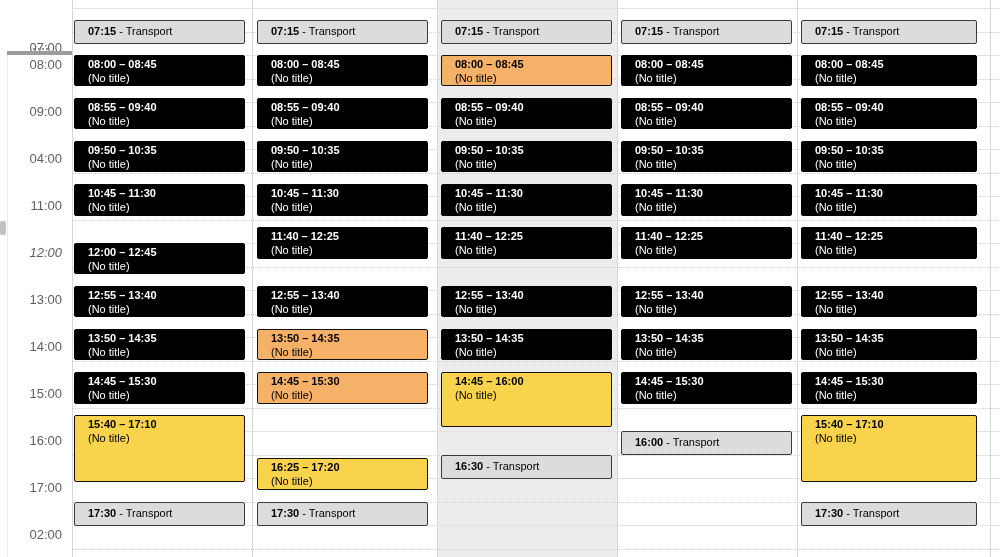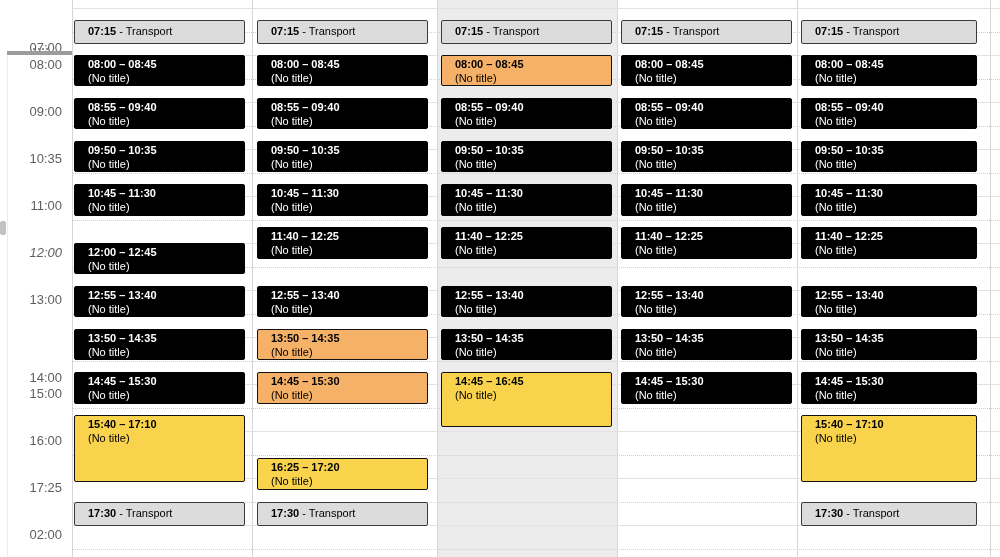--- a/index.html
+++ b/index.html
@@ -48,42 +48,42 @@
     <div class="hline-half" style="top: 31.5px;"></div>
     <div class="time-label" style="top: 10px; margin-top: 30px;">07:00</div>
     <div class="hline" style="top: 55px;"></div>
     <div class="hline-half" style="top: 78.5px;"></div>
     <div class="time-label" style="top: 57px;">08:00</div>
     <div class="hline" style="top: 102px;"></div>
     <div class="hline-half" style="top: 125.5px;"></div>
     <div class="time-label" style="top: 104px;">09:00</div>
     <div class="hline" style="top: 149px;"></div>
     <div class="hline-half" style="top: 172.5px;"></div>
-    <div class="time-label" style="top: 151px;">10:35</div>
+    <div class="time-label" style="top: 151px;">04:00</div>
     <div class="hline" style="top: 196px;"></div>
     <div class="hline-half" style="top: 219.5px;"></div>
     <div class="time-label" style="top: 198px;">11:00</div>
     <div class="hline" style="top: 243px;"></div>
     <div class="hline-half" style="top: 266.5px;"></div>
     <div class="time-label" style="top: 245px; font-style: italic;">12:00</div>
     <div class="hline" style="top: 290px;"></div>
     <div class="hline-half" style="top: 313.5px;"></div>
     <div class="time-label" style="top: 292px; text-align: right;">13:00</div>
     <div class="hline" style="top: 337px;"></div>
     <div class="hline-half" style="top: 360.5px;"></div>
-    <div class="time-label" style="top: 339px; margin-top: 31px;">14:00</div>
+    <div class="time-label" style="top: 339px;">14:00</div>
     <div class="hline" style="top: 384px;"></div>
     <div class="hline-half" style="top: 407.5px;"></div>
     <div class="time-label" style="top: 386px;">15:00</div>
     <div class="hline" style="top: 431px;"></div>
     <div class="hline-half" style="top: 454.5px;"></div>
     <div class="time-label" style="top: 433px;">16:00</div>
     <div class="hline" style="top: 478px;"></div>
     <div class="hline-half" style="top: 501.5px;"></div>
-    <div class="time-label" style="top: 480px;">17:25</div>
+    <div class="time-label" style="top: 480px;">17:00</div>
     <div class="hline" style="top: 525px;"></div>
     <div class="hline-half" style="top: 548.5px;"></div>
     <div class="time-label" style="top: 527px;">02:00</div>
     <div class="event transport" style="left: 74px; width: 171px; top: 19.75px; height: 24px; background: rgb(220, 220, 220); color: rgb(0, 0, 0);"><span class="t">07:15</span><span> - Transport</span></div>
     <div class="event black" style="left: 74px; width: 171px; top: 55px; height: 31.25px; background: rgb(0, 0, 0); color: rgb(255, 255, 255);"><span class="t">08:00 – 08:45</span><br><span>(No title)</span></div>
     <div class="event black" style="left: 74px; width: 171px; top: 98.0849px; height: 31.25px; background: rgb(0, 0, 0); color: rgb(255, 255, 255);"><span class="t">08:55 – 09:40</span><br><span>(No title)</span></div>
     <div class="event black" style="left: 74px; width: 171px; top: 141.165px; height: 31.25px; background: rgb(0, 0, 0); color: rgb(255, 255, 255);"><span class="t">09:50 – 10:35</span><br><span>(No title)</span></div>
     <div class="event black" style="left: 74px; width: 171px; top: 184.25px; height: 31.25px; background: rgb(0, 0, 0); color: rgb(255, 255, 255);"><span class="t">10:45 – 11:30</span><br><span>(No title)</span></div>
     <div class="event black" style="left: 74px; width: 171px; top: 243px; height: 31.25px; background: rgb(0, 0, 0); color: rgb(255, 255, 255);"><span class="t">12:00 – 12:45</span><br><span>(No title)</span></div>
     <div class="event black" style="left: 74px; width: 171px; top: 286.085px; height: 31.25px; background: rgb(0, 0, 0); color: rgb(255, 255, 255);"><span class="t">12:55 – 13:40</span><br><span>(No title)</span></div>
@@ -103,30 +103,32 @@
     <div class="event yellow" style="left: 257px; width: 171px; top: 458.415px; height: 31.25px; background: rgb(248, 211, 75); color: rgb(0, 0, 0);"><span class="t">16:25 – 17:20</span><br><span>(No title)</span></div>
     <div class="event transport" style="left: 257px; width: 171px; top: 501.5px; height: 24px; background: rgb(220, 220, 220); color: rgb(0, 0, 0);"><span class="t">17:30</span><span> - Transport</span></div>
     <div class="event transport" style="left: 441px; width: 171px; top: 19.75px; height: 24px; background: rgb(220, 220, 220); color: rgb(0, 0, 0);"><span class="t">07:15</span><span> - Transport</span></div>
     <div class="event orange" style="left: 441px; width: 171px; top: 55px; height: 31.25px; background: rgb(246, 177, 104); color: rgb(0, 0, 0);"><span class="t">08:00 – 08:45</span><br><span>(No title)</span></div>
     <div class="event black" style="left: 441px; width: 171px; top: 98.0849px; height: 31.25px; background: rgb(0, 0, 0); color: rgb(255, 255, 255);"><span class="t">08:55 – 09:40</span><br><span>(No title)</span></div>
     <div class="event black" style="left: 441px; width: 171px; top: 141.165px; height: 31.25px; background: rgb(0, 0, 0); color: rgb(255, 255, 255);"><span class="t">09:50 – 10:35</span><br><span>(No title)</span></div>
     <div class="event black" style="left: 441px; width: 171px; top: 184.25px; height: 31.25px; background: rgb(0, 0, 0); color: rgb(255, 255, 255);"><span class="t">10:45 – 11:30</span><br><span>(No title)</span></div>
     <div class="event black" style="left: 441px; width: 171px; top: 227.335px; height: 31.25px; background: rgb(0, 0, 0); color: rgb(255, 255, 255);"><span class="t">11:40 – 12:25</span><br><span>(No title)</span></div>
     <div class="event black" style="left: 441px; width: 171px; top: 286.085px; height: 31.25px; background: rgb(0, 0, 0); color: rgb(255, 255, 255);"><span class="t">12:55 – 13:40</span><br><span>(No title)</span></div>
     <div class="event black" style="left: 441px; width: 171px; top: 329.165px; height: 31.25px; background: rgb(0, 0, 0); color: rgb(255, 255, 255);"><span class="t">13:50 – 14:35</span><br><span>(No title)</span></div>
-    <div class="event yellow" style="left: 441px; width: 171px; top: 372.25px; height: 54.75px; background: rgb(248, 211, 75); color: rgb(0, 0, 0);"><span class="t">14:45 – 16:45</span><br><span>(No title)</span></div>
+    <div class="event yellow" style="left: 441px; width: 171px; top: 372.25px; height: 54.75px; background: rgb(248, 211, 75); color: rgb(0, 0, 0);"><span class="t">14:45 – 16:00</span><br><span>(No title)</span></div>
+    <div class="event transport" style="left: 441px; width: 171px; top: 454.5px; height: 24px; background: rgb(220, 220, 220); color: rgb(0, 0, 0);"><span class="t">16:30</span><span> - Transport</span></div>
     <div class="event transport" style="left: 621px; width: 171px; top: 19.75px; height: 24px; background: rgb(220, 220, 220); color: rgb(0, 0, 0);"><span class="t">07:15</span><span> - Transport</span></div>
     <div class="event black" style="left: 621px; width: 171px; top: 55px; height: 31.25px; background: rgb(0, 0, 0); color: rgb(255, 255, 255);"><span class="t">08:00 – 08:45</span><br><span>(No title)</span></div>
     <div class="event black" style="left: 621px; width: 171px; top: 98.0849px; height: 31.25px; background: rgb(0, 0, 0); color: rgb(255, 255, 255);"><span class="t">08:55 – 09:40</span><br><span>(No title)</span></div>
     <div class="event black" style="left: 621px; width: 171px; top: 141.165px; height: 31.25px; background: rgb(0, 0, 0); color: rgb(255, 255, 255);"><span class="t">09:50 – 10:35</span><br><span>(No title)</span></div>
     <div class="event black" style="left: 621px; width: 171px; top: 184.25px; height: 31.25px; background: rgb(0, 0, 0); color: rgb(255, 255, 255);"><span class="t">10:45 – 11:30</span><br><span>(No title)</span></div>
     <div class="event black" style="left: 621px; width: 171px; top: 227.335px; height: 31.25px; background: rgb(0, 0, 0); color: rgb(255, 255, 255);"><span class="t">11:40 – 12:25</span><br><span>(No title)</span></div>
     <div class="event black" style="left: 621px; width: 171px; top: 286.085px; height: 31.25px; background: rgb(0, 0, 0); color: rgb(255, 255, 255);"><span class="t">12:55 – 13:40</span><br><span>(No title)</span></div>
     <div class="event black" style="left: 621px; width: 171px; top: 329.165px; height: 31.25px; background: rgb(0, 0, 0); color: rgb(255, 255, 255);"><span class="t">13:50 – 14:35</span><br><span>(No title)</span></div>
     <div class="event black" style="left: 621px; width: 171px; top: 372.25px; height: 31.25px; background: rgb(0, 0, 0); color: rgb(255, 255, 255);"><span class="t">14:45 – 15:30</span><br><span>(No title)</span></div>
+    <div class="event transport" style="left: 621px; width: 171px; top: 431px; height: 24px; background: rgb(220, 220, 220); color: rgb(0, 0, 0);"><span class="t">16:00</span><span> - Transport</span></div>
     <div class="event transport" style="left: 801px; width: 176px; top: 19.75px; height: 24px; background: rgb(220, 220, 220); color: rgb(0, 0, 0);"><span class="t">07:15</span><span> - Transport</span></div>
     <div class="event black" style="left: 801px; width: 176px; top: 55px; height: 31.25px; background: rgb(0, 0, 0); color: rgb(255, 255, 255);"><span class="t">08:00 – 08:45</span><br><span>(No title)</span></div>
     <div class="event black" style="left: 801px; width: 176px; top: 98.0849px; height: 31.25px; background: rgb(0, 0, 0); color: rgb(255, 255, 255);"><span class="t">08:55 – 09:40</span><br><span>(No title)</span></div>
     <div class="event black" style="left: 801px; width: 176px; top: 141.165px; height: 31.25px; background: rgb(0, 0, 0); color: rgb(255, 255, 255);"><span class="t">09:50 – 10:35</span><br><span>(No title)</span></div>
     <div class="event black" style="left: 801px; width: 176px; top: 184.25px; height: 31.25px; background: rgb(0, 0, 0); color: rgb(255, 255, 255);"><span class="t">10:45 – 11:30</span><br><span>(No title)</span></div>
     <div class="event black" style="left: 801px; width: 176px; top: 227.335px; height: 31.25px; background: rgb(0, 0, 0); color: rgb(255, 255, 255);"><span class="t">11:40 – 12:25</span><br><span>(No title)</span></div>
     <div class="event black" style="left: 801px; width: 176px; top: 286.085px; height: 31.25px; background: rgb(0, 0, 0); color: rgb(255, 255, 255);"><span class="t">12:55 – 13:40</span><br><span>(No title)</span></div>
     <div class="event black" style="left: 801px; width: 176px; top: 329.165px; height: 31.25px; background: rgb(0, 0, 0); color: rgb(255, 255, 255);"><span class="t">13:50 – 14:35</span><br><span>(No title)</span></div>
     <div class="event black" style="left: 801px; width: 176px; top: 372.25px; height: 31.25px; background: rgb(0, 0, 0); color: rgb(255, 255, 255);"><span class="t">14:45 – 15:30</span><br><span>(No title)</span></div>
     <div class="event yellow" style="left: 801px; width: 176px; top: 415.335px; height: 66.5px; background: rgb(248, 211, 75); color: rgb(0, 0, 0);"><span class="t">15:40 – 17:10</span><br><span>(No title)</span></div>

